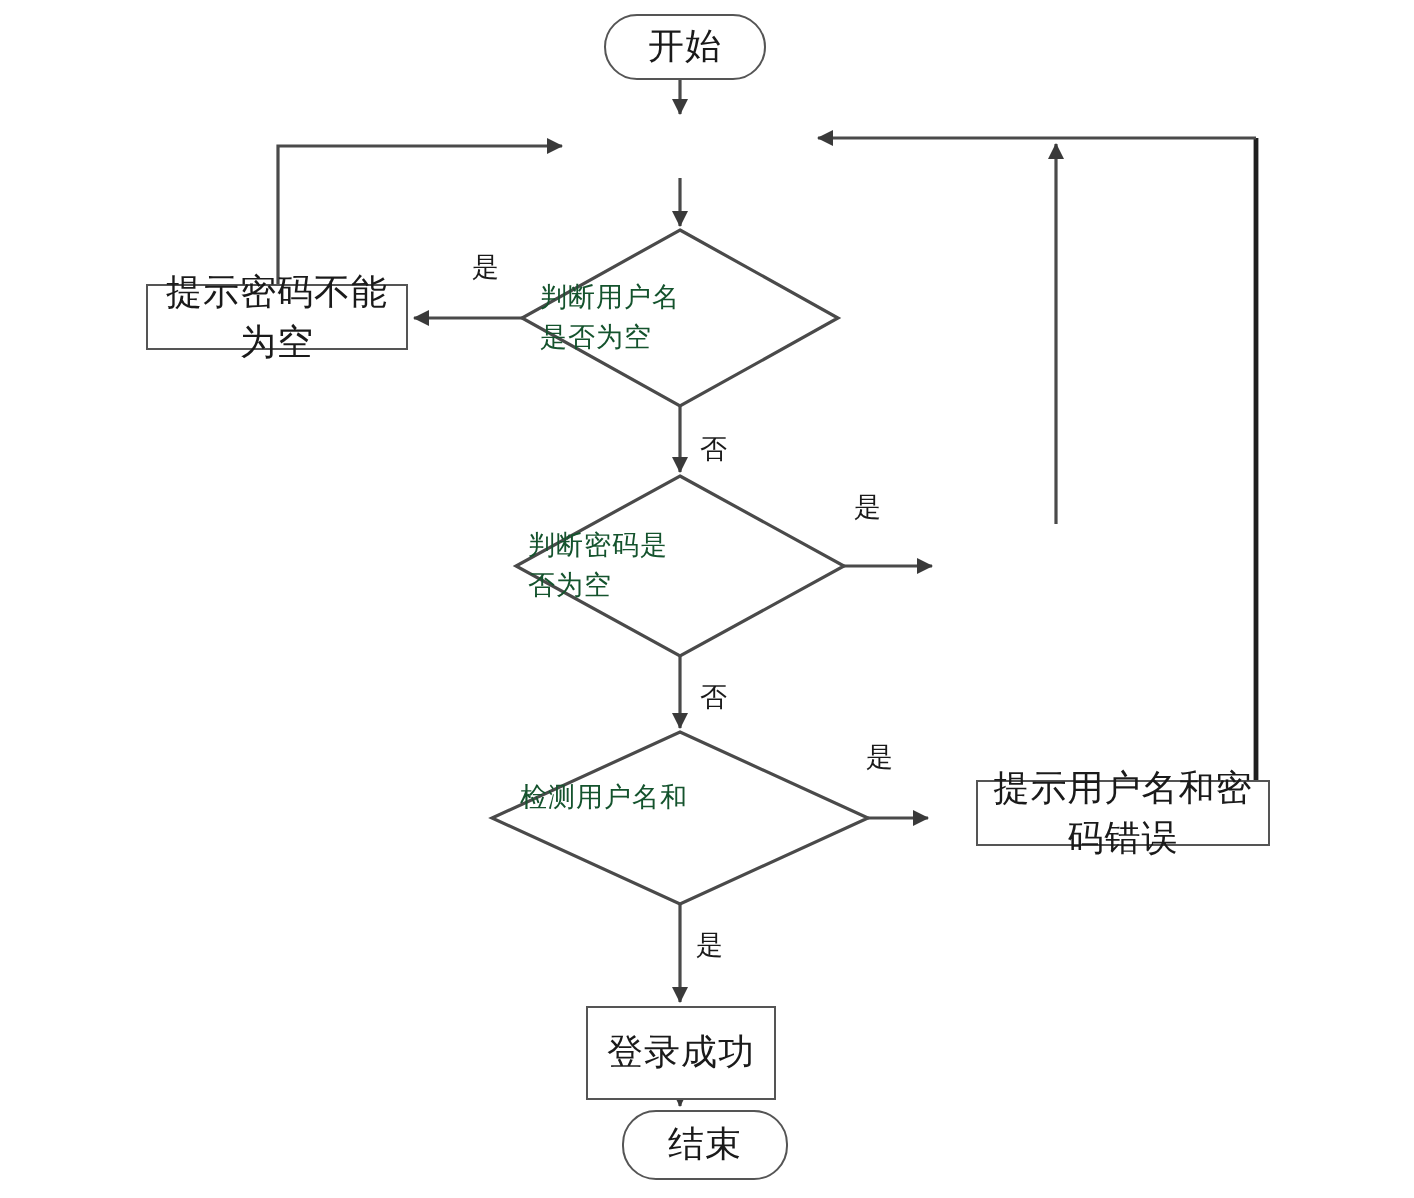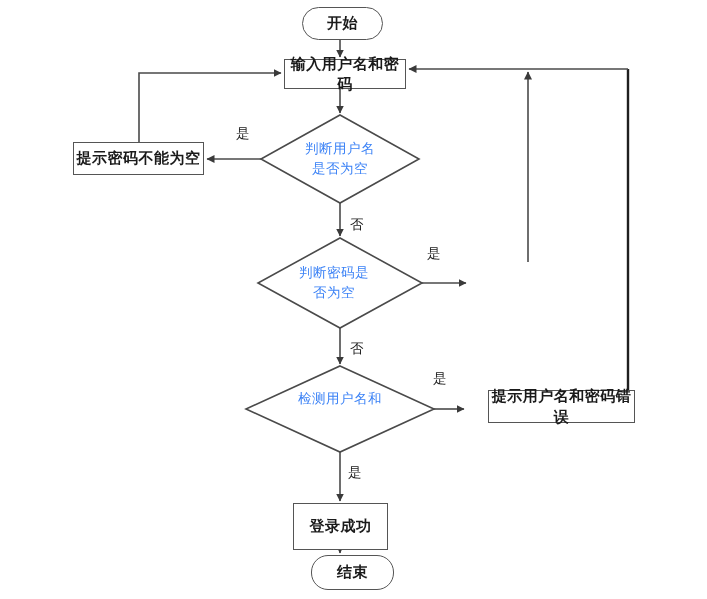--- a/index.html
+++ b/index.html
@@ -19,36 +19,35 @@
     position: absolute;
     left: 0;
     top: 0;
   }
   .node {
     position: absolute;
     box-sizing: border-box;
     background: #ffffff;
     border: 1.6px solid #555555;
     color: #1a1a1a;
-    font-size: 15px;
+    font-size: 18px;
     letter-spacing: 0.5px;
     display: flex;
     align-items: center;
     justify-content: center;
     text-align: center;
     line-height: 1.35;
-    font-weight: bold;
   }
   .terminator { border-radius: 17px; }
   .dtext {
     position: absolute;
-    color: #3b82f6;
+    color: #14532d;
     font-size: 13.5px;
     letter-spacing: 0.5px;
-    text-align: center;
+    text-align: left;
     line-height: 20px;
     pointer-events: none;
   }
   .dtext span { display: block; }
   .elabel {
     position: absolute;
     color: #1a1a1a;
     font-size: 13.5px;
     line-height: 15px;
   }
@@ -84,23 +83,20 @@
 
     <polygon points="340,115 419,159 340,203 261,159" fill="#ffffff" stroke="#4a4a4a" stroke-width="1.6"></polygon>
     <polygon points="340,238 422,283 340,328 258,283" fill="#ffffff" stroke="#4a4a4a" stroke-width="1.6"></polygon>
     <polygon points="340,366 434,409 340,452 246,409" fill="#ffffff" stroke="#4a4a4a" stroke-width="1.6"></polygon>
   </svg>
 
   <div class="node terminator" style="left:302px; top:7px; width:81px; height:33px;">
     <span>开始</span>
   </div>
 
-  <div class="node" style="left:284px; top:59px; width:122px; height:30px;">
-    <span>输入用户名和密码</span>
-  </div>
 
   <div class="node" style="left:73px; top:142px; width:131px; height:33px;">
     <span>提示密码不能为空</span>
   </div>
 
 
   <div class="node" style="left:488px; top:390px; width:147px; height:33px;">
     <span>提示用户名和密码错误</span>
   </div>
 

